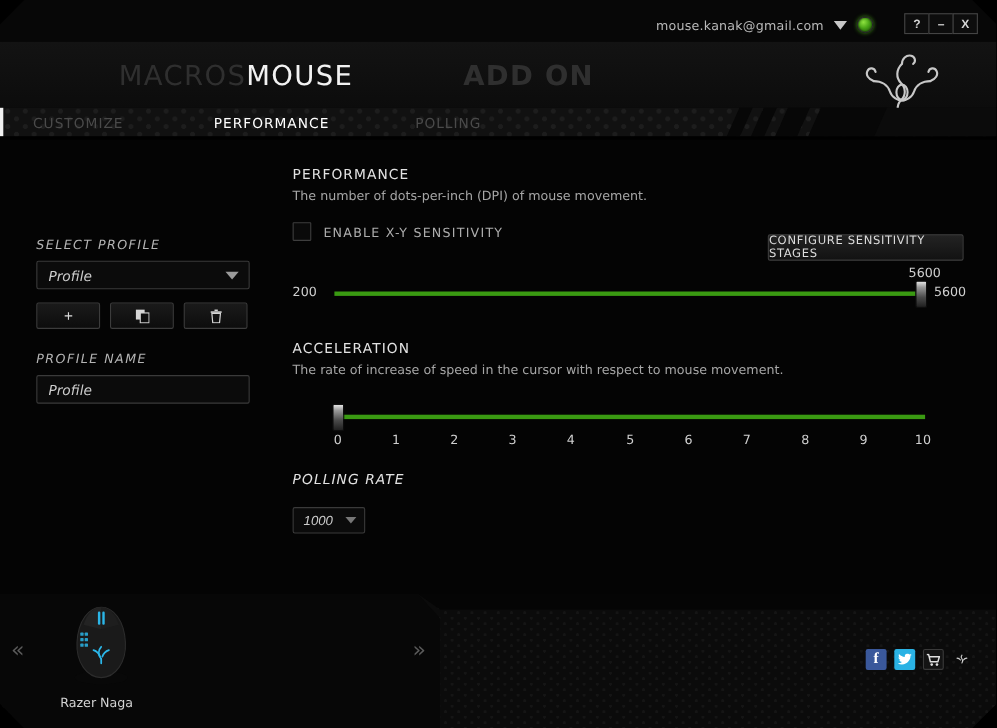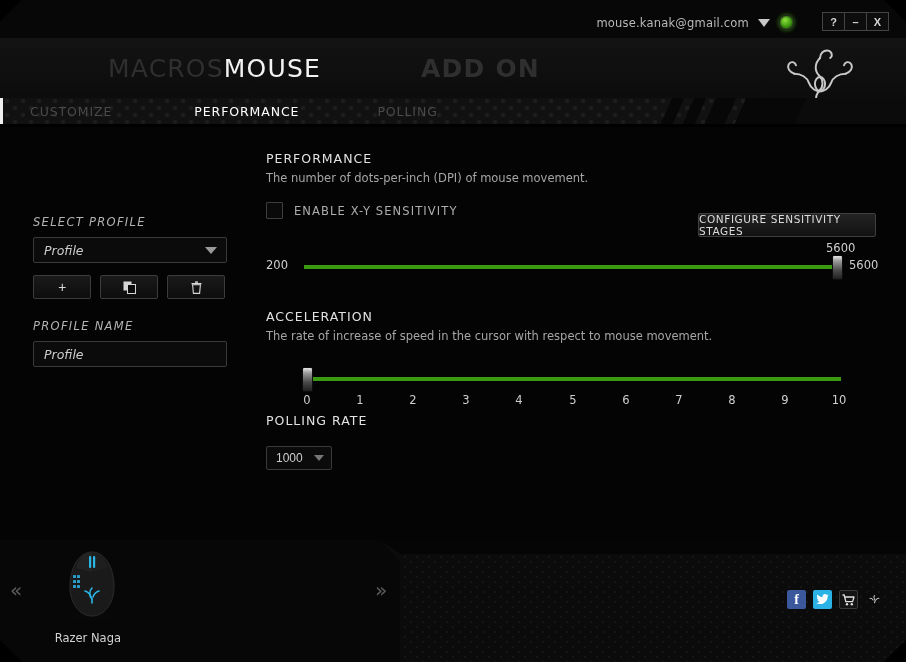--- a/index.html
+++ b/index.html
@@ -469,21 +469,21 @@
             <span style="left:307px;">5</span>
             <span style="left:360px;">6</span>
             <span style="left:413px;">7</span>
             <span style="left:466px;">8</span>
             <span style="left:519px;">9</span>
             <span style="left:573px;">10</span>
           </div>
         </div>
       </div>
 
-      <div class="section" id="sec-polling" style="margin-top:2px;">
+      <div class="section" id="sec-polling" style="margin-top:17px;font-style:italic;">
         <div class="sec-title">POLLING RATE</div>
         <div id="polling-dd">
           <span class="dd-value">1000</span>
           <span class="dd-caret"></span>
         </div>
       </div>
 
     </div>
   </div>
 

